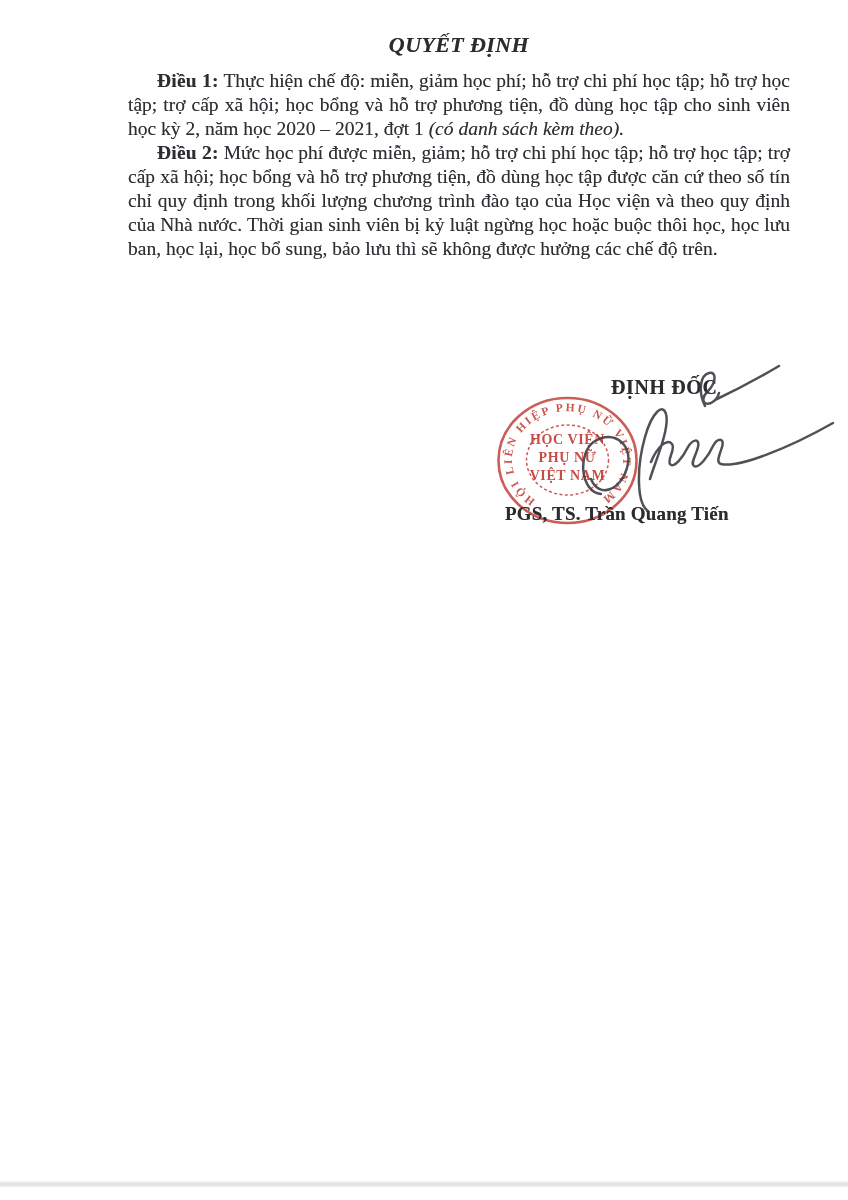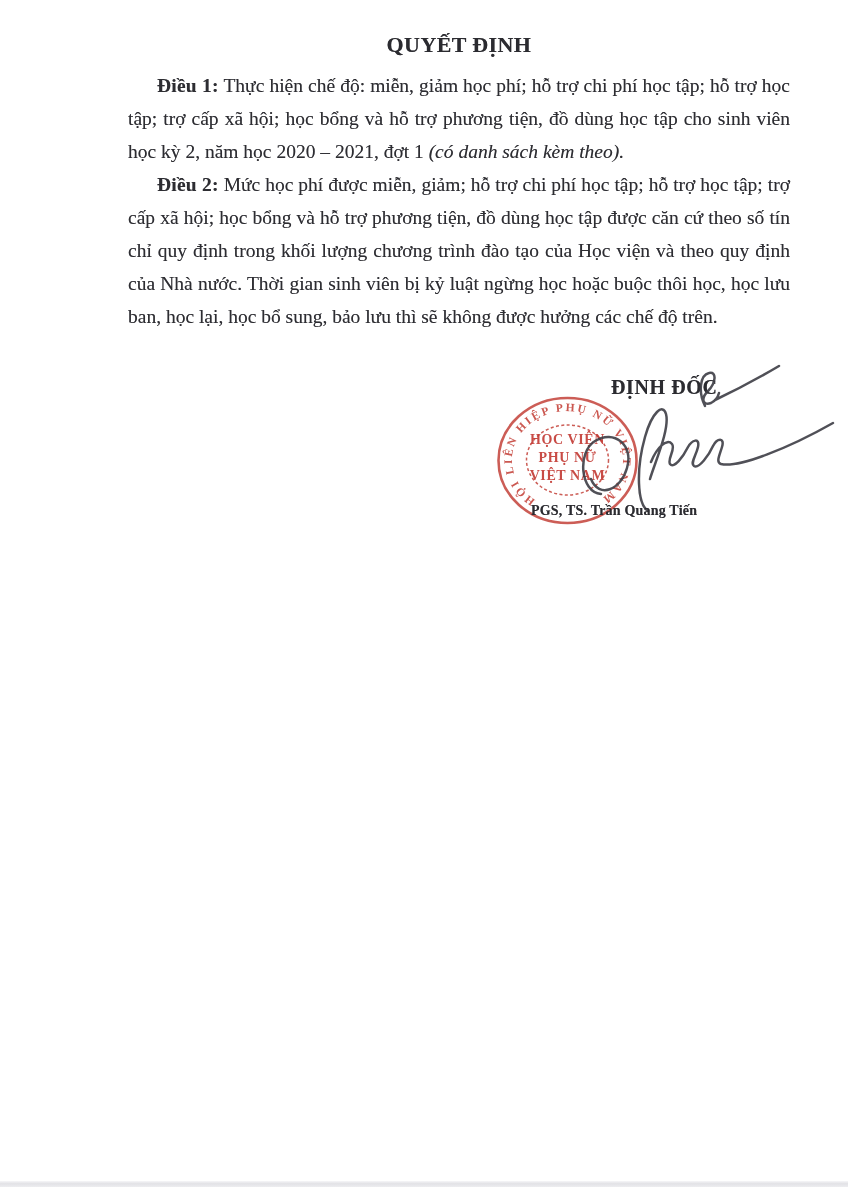--- a/index.html
+++ b/index.html
@@ -5,36 +5,37 @@
   html,body { margin:0; padding:0; background:#ffffff; }
   .page {
     position:relative; width:848px; height:1200px; background:#ffffff;
     font-family:"Liberation Serif", serif; color:#2d2d32; overflow:hidden;
   }
   .content { position:absolute; left:128px; top:32px; width:662px; }
   .doc-title {
     margin:0 0 11px 0; text-align:center; font-size:22px; font-weight:bold;
     letter-spacing:0.4px; color:#2b2b30;
     text-shadow:0 0 0.4px rgba(43,43,48,0.55);
+    font-style:italic;
   }
   .para {
-    margin:0; font-size:19.5px; line-height:33px; text-align:justify;
+    margin:0; font-size:19.5px; line-height:24px; text-align:justify;
     text-indent:29px; color:#2d2d32;
     text-shadow:0 0 0.4px rgba(45,45,50,0.45);
   }
   .para b { letter-spacing:0.2px; }
   .recipients { position:absolute; left:146px; top:369px; }
   .recipients-heading { font-size:17px; font-weight:bold; font-style:italic; margin:0 0 3px 4px; }
   .recipients-item { font-size:16.5px; line-height:21.5px; }
   .director-title {
     position:absolute; left:611px; top:376px; font-size:20px; font-weight:bold;
     letter-spacing:0.6px; color:#2b2b30; text-shadow:0 0 0.4px rgba(43,43,48,0.5);
   }
   .signer-name {
-    position:absolute; left:531px; top:503px; font-size:14px; font-weight:bold;
+    position:absolute; left:505px; top:503px; font-size:19px; font-weight:bold;
     letter-spacing:0.2px; color:#2b2b30; text-shadow:0 0 0.4px rgba(43,43,48,0.5);
   }
   .overlay { position:absolute; left:0; top:0; pointer-events:none; }
   .stamp-stroke { fill:none; stroke:#c5473f; opacity:0.88; }
   .stamp-ring-text {
     font-family:"Liberation Serif", serif; font-size:11.5px; font-weight:bold;
     fill:#c6463e; letter-spacing:2.3px; opacity:0.9;
   }
   .stamp-center-text {
     font-family:"Liberation Serif", serif; font-size:14px; font-weight:bold;

